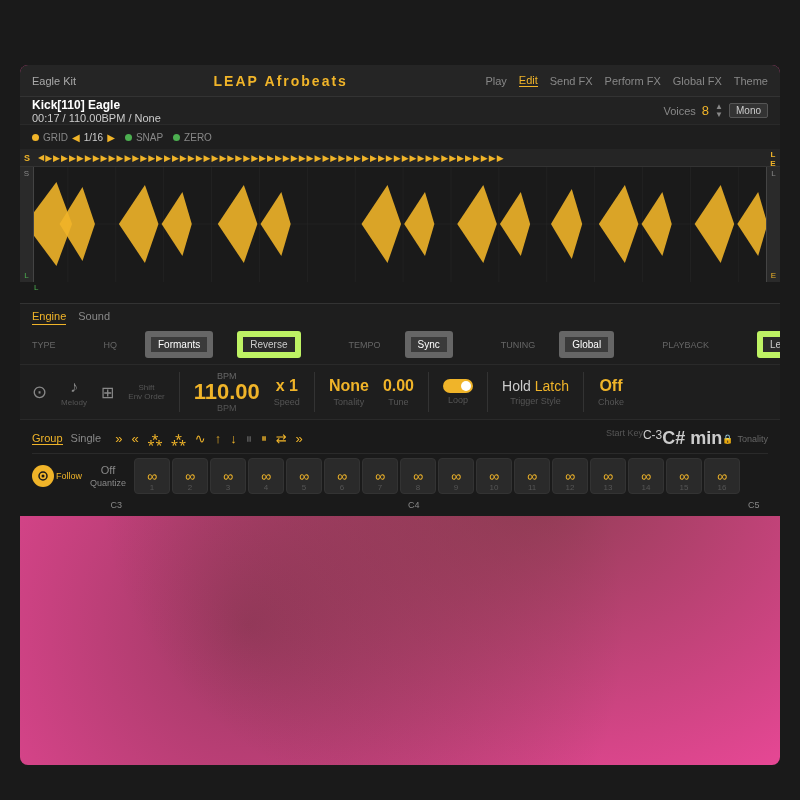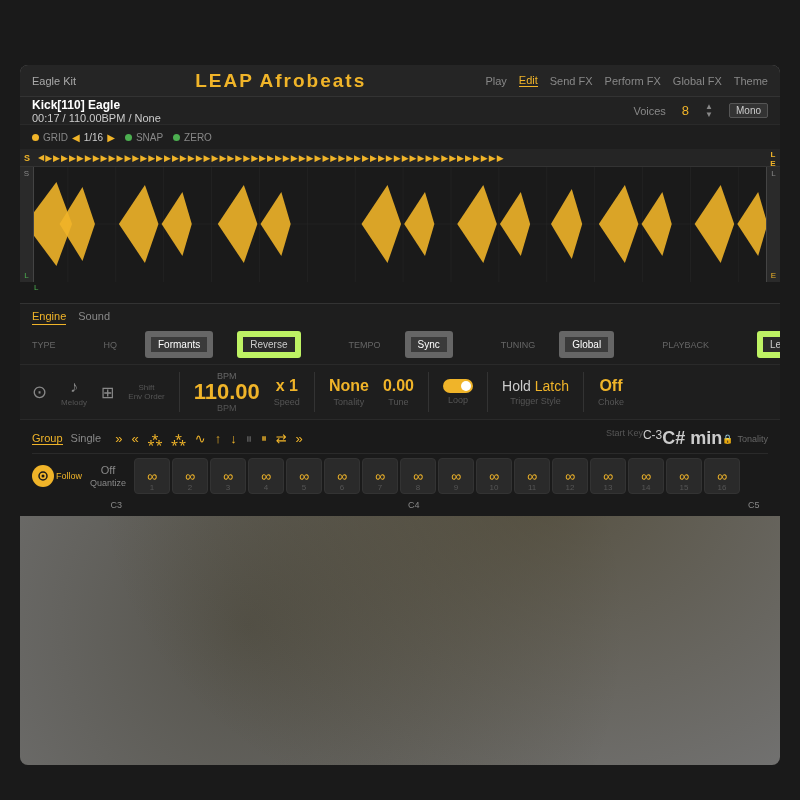--- a/index.html
+++ b/index.html
@@ -9,21 +9,21 @@
       background: #1a1a1a;
       font-family: Arial, sans-serif;
       overflow: hidden;
       display: flex;
       align-items: center;
       justify-content: center;
     }
     .app-container {
       width: 760px;
       height: 700px;
-      background: #737373;
+      background: #ec4899;
       border-radius: 8px;
       overflow: hidden;
       position: relative;
       margin-top: 30px;
     }
     
     .bg-texture {
       position: absolute;
       top: 0; left: 0; right: 0; bottom: 0;
       background: radial-gradient(ellipse at 70% 60%, rgba(60,50,20,0.5) 0%, transparent 60%),
@@ -51,21 +51,21 @@
     }
     .app-title {
       color: #fff;
       font-size: 13px;
       font-weight: 300;
       letter-spacing: 2px;
     }
     .app-title span {
       color: #f0b429;
       font-weight: 700;
-      font-size: 19px;
+      font-size: 14px;
     }
     .nav-tabs {
       display: flex;
       gap: 12px;
       align-items: center;
     }
     .nav-tab {
       color: #888;
       font-size: 11px;
       cursor: pointer;
@@ -85,21 +85,21 @@
       border-bottom: 1px solid #2a2a2a;
     }
     .track-info {
       color: #ccc;
       font-size: 11px;
     }
     .track-name { color: #fff; font-size: 12px; font-weight: bold; }
     .voices-control {
       display: flex;
       align-items: center;
-      gap: 16px;
+      gap: 6px;
       color: #888;
       font-size: 11px;
     }
     .voices-num { color: #f0b429; font-size: 13px; }
     .mono-btn {
       background: #333;
       border: 1px solid #555;
       color: #ccc;
       font-size: 10px;
       padding: 1px 6px;

